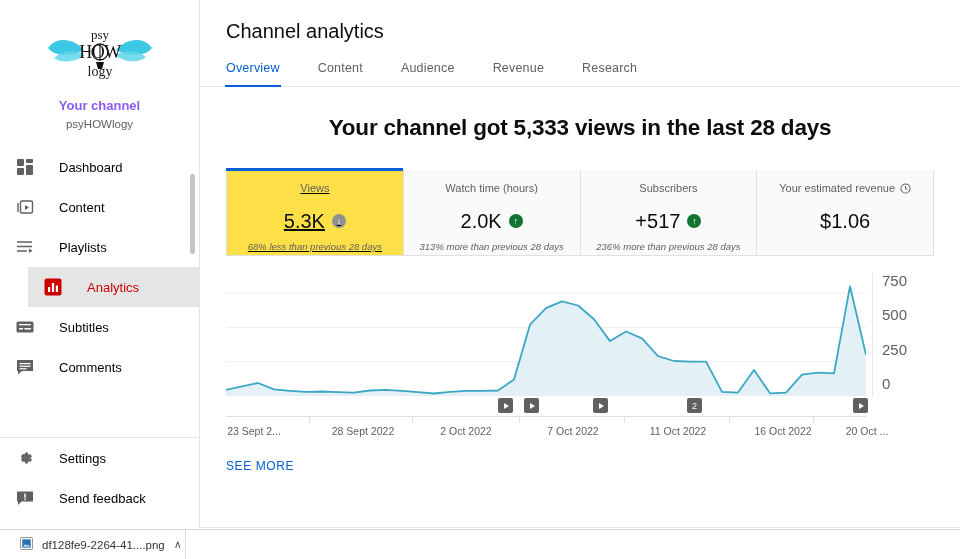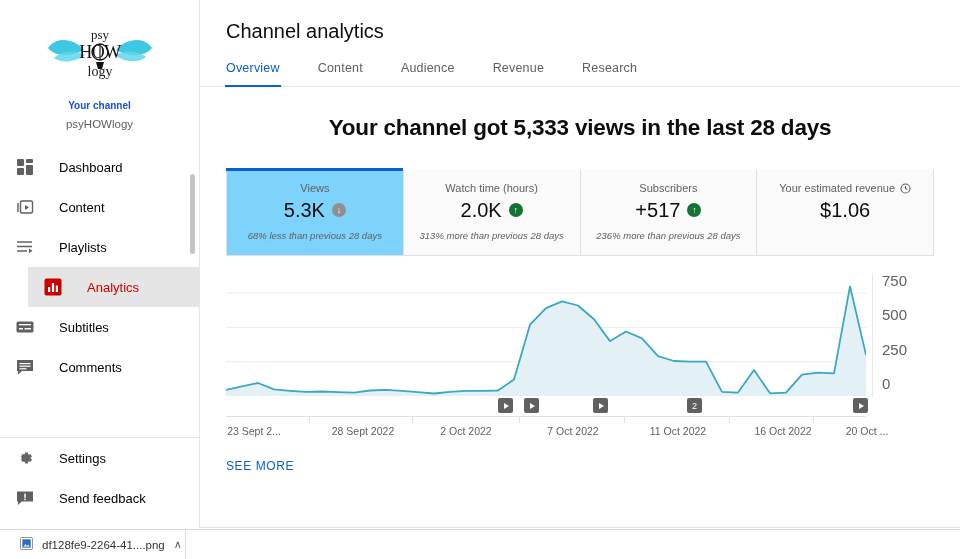--- a/index.html
+++ b/index.html
@@ -18,21 +18,21 @@
     overflow: hidden;
   }
   .channel-block {
     padding-top: 22px; text-align: center;
   }
   .logo-wrap {
     width: 112px; height: 62px; margin: 0 auto 14px auto; position: relative;
   }
   .logo-svg { display:block; width:112px; height:62px; }
   .channel-name {
-    font-size: 10px; font-weight: bold; color: #1d4ed8; line-height: 16px;
+    font-size: 13px; font-weight: bold; color: #8b5cf6; line-height: 16px;
   }
   .channel-handle {
     font-size: 11.5px; color: #606060; margin-top: 3px; line-height: 14px;
   }
 
   .nav-list { margin-top: 16px; position: relative; }
   .nav-item {
     display: flex; align-items: center; height: 40px;
     padding-left: 13px; cursor: pointer; position: relative;
   }
@@ -89,32 +89,32 @@
   
   .cards {
     display: flex; margin: 29px 26px 0 26px;
     border: 1px solid #e0e0e0; border-top: none; height: 86px;
   }
   .card {
     flex: 1 1 0; background: #fafafa; border-left: 1px solid #e0e0e0;
     padding-top: 11px; text-align: center; position: relative;
   }
   .card:first-child { border-left: none; }
-  .card.active { background: #7dd3fc; }
+  .card.active { background: #fde047; text-decoration: underline; }
   .card.active::before {
     content: ""; position: absolute; left: -1px; right: 0; top: -2px; height: 3px;
     background: #065fd4;
   }
   .card-label {
     font-size: 11px; color: #606060; display:flex; align-items:center;
     justify-content:center; gap:5px; line-height: 14px;
   }
   .card-value-row {
     display: flex; align-items: center; justify-content: center; gap: 7px;
-    margin-top: 3px;
+    margin-top: 14px;
   }
   .card-value { font-size: 20px; color: #0d0d0d; line-height: 24px; }
   .trend {
     width: 14px; height: 14px; border-radius: 50%;
     display: inline-flex; align-items: center; justify-content: center;
     color: #fff; font-size: 9px; line-height: 1;
   }
   .trend.down { background: #909090; }
   .trend.up { background: #137333; }
   .card-sub {

